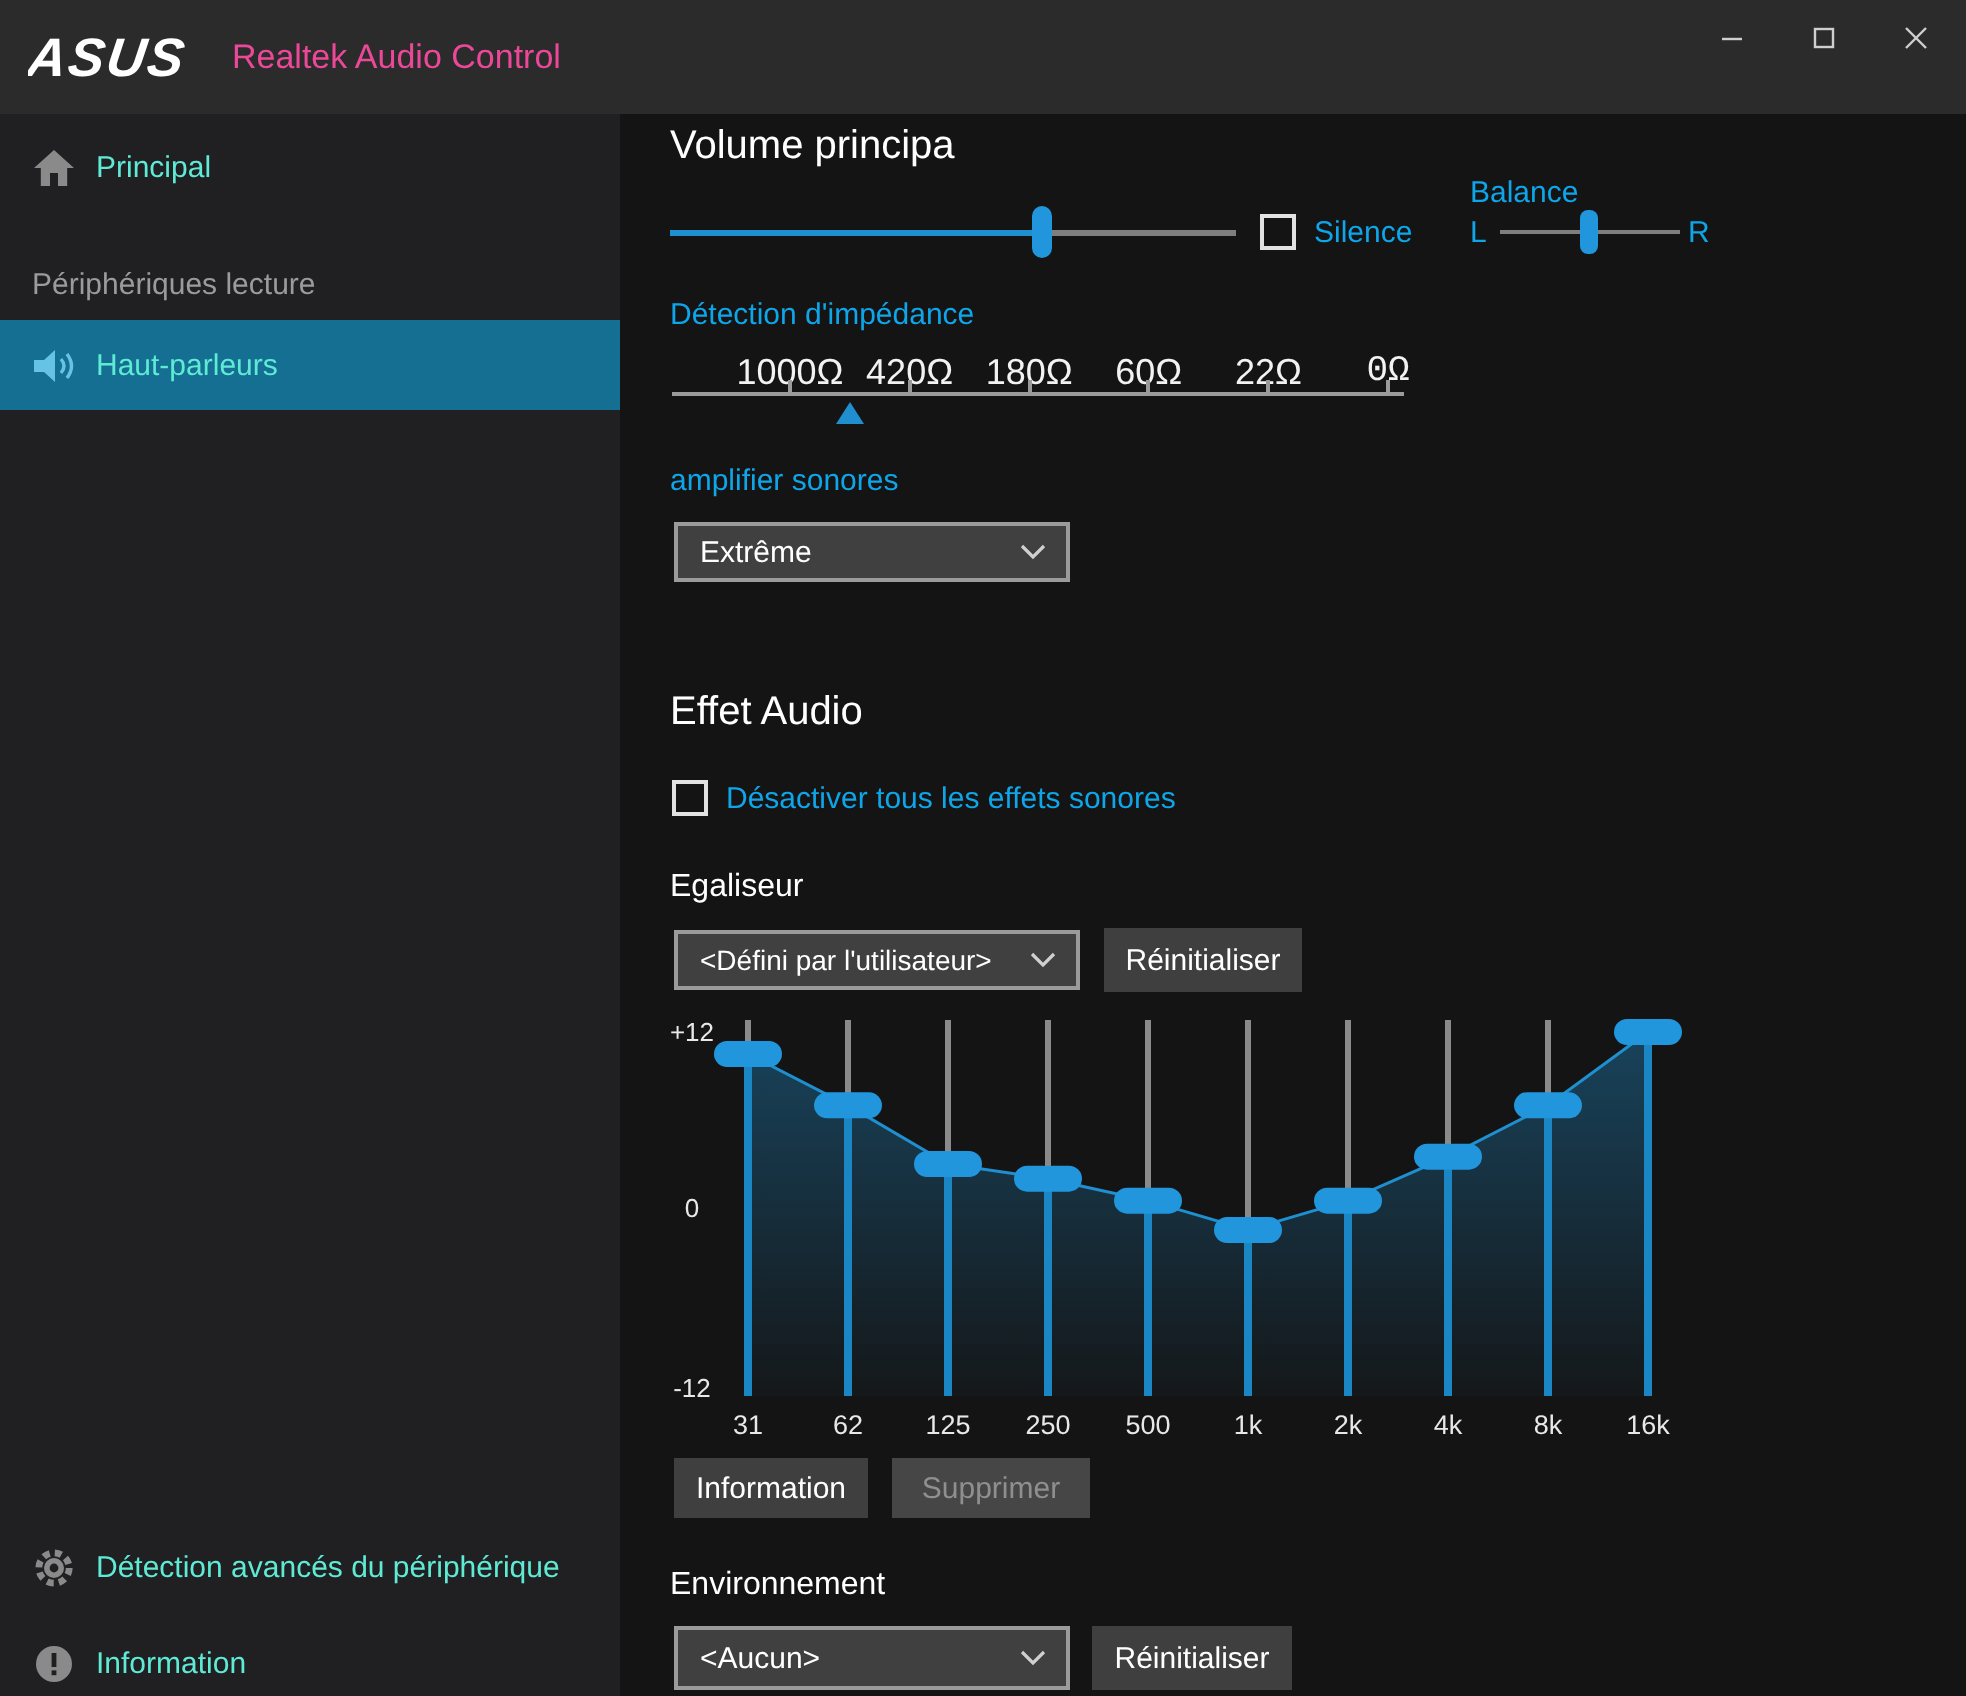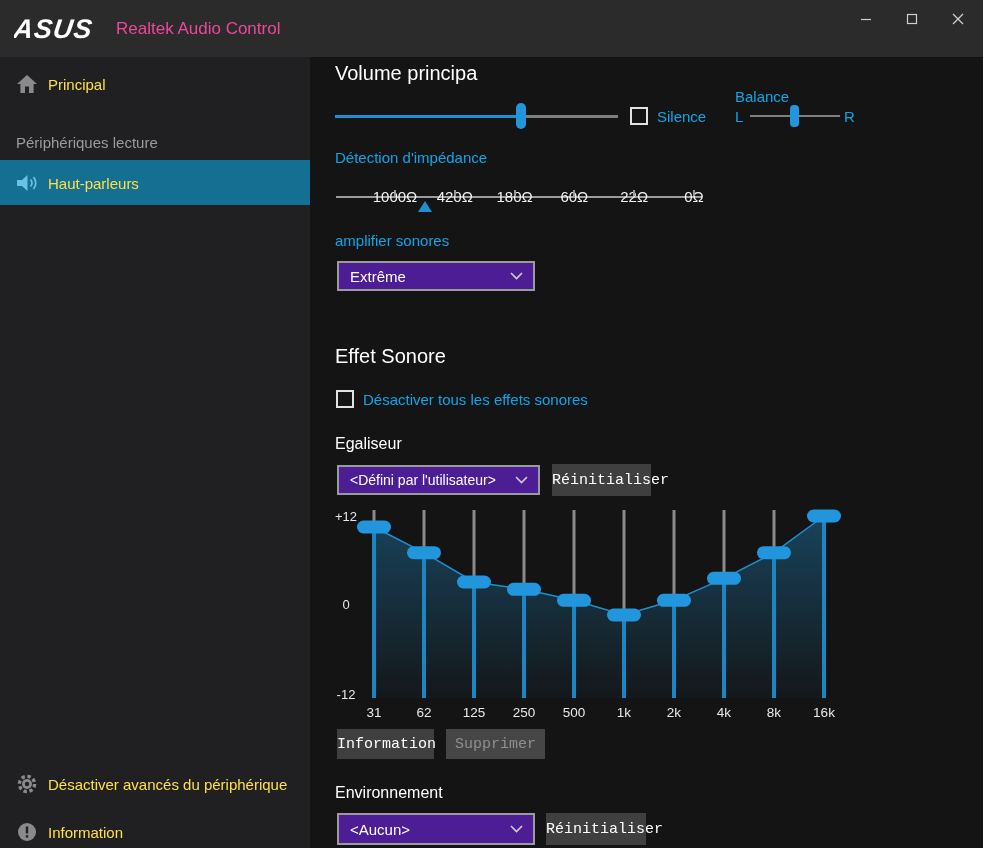--- a/index.html
+++ b/index.html
@@ -9,39 +9,39 @@
   .logo{position:absolute;left:14px;top:14px}
   .logo-text{font-style:italic;font-weight:bold;font-size:27px;fill:#ffffff;letter-spacing:1px}
   .title{position:absolute;left:116px;top:19px;font-size:17px;color:#ec4899}
   .win-controls{position:absolute;right:2px;top:0;height:38px;display:flex}
   .winbtn{width:46px;height:38px;background:transparent;border:none;display:flex;align-items:center;justify-content:center;cursor:pointer}
   .winbtn svg{stroke:#cfcfcf;fill:none;stroke-width:1.2px}
   .sidebar{position:absolute;left:0;top:57px;width:310px;height:791px;background:#202022}
   .side-item{position:absolute;left:0;width:310px;height:44px;cursor:pointer}
   .side-item.selected{background:#156f92}
   .icn{position:absolute;left:17px;top:50%;transform:translateY(-50%)}
-  .side-label{position:absolute;left:48px;top:50%;transform:translateY(-50%);font-size:15px;color:#fde047;white-space:nowrap}
+  .side-label{position:absolute;left:48px;top:50%;transform:translateY(-50%);font-size:15px;color:#5eead4;white-space:nowrap}
   .side-section{position:absolute;left:16px;font-size:15px;color:#9b9b9b}
   .content{position:absolute;left:310px;top:57px;width:673px;height:791px;background:#141414}
   .h1{position:absolute;font-size:20px;font-weight:400;color:#ffffff;white-space:nowrap}
   .h2{position:absolute;font-size:16px;font-weight:400;color:#ffffff;white-space:nowrap}
   .lbl{position:absolute;font-size:15px;color:#0ea5e9;white-space:nowrap}
   .track{position:absolute;background:#7f7f7f}
   .track-fill{position:absolute;background:#1f8fd0}
   .vthumb{position:absolute;width:10px;height:26px;border-radius:5px;background:#2196dd;cursor:pointer}
   .bthumb{position:absolute;width:9px;height:22px;border-radius:4px;background:#2196dd;cursor:pointer}
   .checkbox{position:absolute;width:18px;height:18px;border:2px solid #e2e2e2;background:transparent;cursor:pointer}
-  .dropdown{position:absolute;background:#4c1d95;border:2px solid #9b9b9b;display:flex;align-items:center;padding:0 30px 0 11px;cursor:pointer}
+  .dropdown{position:absolute;background:#404040;border:2px solid #9b9b9b;display:flex;align-items:center;padding:0 30px 0 11px;cursor:pointer}
   .dd-text{font-size:15px;color:#ffffff;white-space:nowrap}
   .dd-text.small{font-size:14px}
   .chev{position:absolute;right:10px;top:50%;transform:translateY(-50%)}
-  .btn{position:absolute;background:#3f3f3f;border:none;color:#ffffff;font-size:15px;font-family:Liberation Mono, monospace;cursor:pointer}
+  .btn{position:absolute;background:#3f3f3f;border:none;color:#ffffff;font-size:15px;font-family:Liberation Sans, sans-serif;cursor:pointer}
   .btn.disabled{background:#464646;color:#8f8f8f;cursor:default}
   .imp-scale{position:absolute;left:26px;top:115px;width:366px;height:44px}
-  .imp-label{position:absolute;top:16px;width:80px;text-align:center;font-size:15px;color:#f2f2f2}
+  .imp-label{position:absolute;top:4px;width:80px;text-align:center;font-size:18px;color:#f2f2f2}
   .imp-tick{position:absolute;top:18px;width:2px;height:6px;background:#9b9b9b}
   .imp-line{position:absolute;top:24px;left:0;width:366px;height:2px;background:#9b9b9b}
   .imp-marker{position:absolute;top:29px;left:82px;width:0;height:0;border-left:7px solid transparent;border-right:7px solid transparent;border-bottom:11px solid #1f8fd0}
   .eq-svg{position:absolute;left:20px;top:448px}
 </style>
 </head>
 <body>
 
 <header class="titlebar">
   <svg class="logo" width="92" height="30" viewBox="0 0 92 30">
@@ -83,21 +83,21 @@
       <path d="M16.5 3 Q21 9 16.5 15" stroke="#67c3e6" stroke-width="1.7" fill="none"></path>
     </svg>
     <span class="side-label">Haut-parleurs</span>
   </div>
   <div class="side-item" style="top:707px;height:40px">
     <svg class="icn" width="20" height="20" viewBox="0 0 20 20">
       <circle cx="10" cy="10" r="7.6" fill="none" stroke="#8a8a8a" stroke-width="3.4" stroke-dasharray="3.4 2.6"></circle>
       <circle cx="10" cy="10" r="5" fill="#8a8a8a"></circle>
       <circle cx="10" cy="10" r="2.2" fill="#202022"></circle>
     </svg>
-    <span class="side-label">Désactiver avancés du périphérique</span>
+    <span class="side-label">Détection avancés du périphérique</span>
   </div>
   <div class="side-item" style="top:755px;height:40px">
     <svg class="icn" width="20" height="20" viewBox="0 0 20 20">
       <circle cx="10" cy="10" r="9" fill="#8a8a8a"></circle>
       <rect x="8.8" y="4.5" width="2.4" height="7" fill="#202022"></rect>
       <rect x="8.8" y="13.2" width="2.4" height="2.4" fill="#202022"></rect>
     </svg>
     <span class="side-label">Information</span>
   </div>
 </nav>
@@ -125,33 +125,33 @@
   <div class="imp-label" style="left: 19px;">1000Ω</div>
       <div class="imp-tick" style="left: 58px;"></div>
       <div class="imp-label" style="left: 78.8px;">420Ω</div>
       <div class="imp-tick" style="left: 117.8px;"></div>
       <div class="imp-label" style="left: 138.6px;">180Ω</div>
       <div class="imp-tick" style="left: 177.6px;"></div>
       <div class="imp-label" style="left: 198.4px;">60Ω</div>
       <div class="imp-tick" style="left: 237.4px;"></div>
       <div class="imp-label" style="left: 258.2px;">22Ω</div>
       <div class="imp-tick" style="left: 297.2px;"></div>
-      <div class="imp-label" style="left: 318px;">0Ω</div>
+      <div class="imp-label" style="left: 318px; font-family: Liberation Mono, monospace;">0Ω</div>
       <div class="imp-tick" style="left: 357px;"></div>
     </div>
 
   <div class="lbl" style="left:25px;top:175px">amplifier sonores</div>
   <div class="dropdown" style="left:27px;top:204px;width:198px;height:30px">
     <span class="dd-text">Extrême</span>
     <svg class="chev" width="13" height="8" viewBox="0 0 13 8">
         <polyline points="1,1 6.5,6.5 12,1" fill="none" stroke="#d0d0d0" stroke-width="1.6"></polyline>
       </svg>
   </div>
 
-  <div class="h1" style="left:25px;top:288px">Effet Sonore</div>
+  <div class="h1" style="left:25px;top:288px">Effet Audio</div>
   <div class="checkbox" style="left:26px;top:333px"></div>
   <div class="lbl" style="left:53px;top:334px">Désactiver tous les effets sonores</div>
 
   <div class="h2" style="left:25px;top:378px">Egaliseur</div>
   <div class="dropdown" style="left:27px;top:408px;width:203px;height:30px">
     <span class="dd-text small">&lt;Défini par l'utilisateur&gt;</span>
     <svg class="chev" width="13" height="8" viewBox="0 0 13 8">
         <polyline points="1,1 6.5,6.5 12,1" fill="none" stroke="#d0d0d0" stroke-width="1.6"></polyline>
       </svg>
   </div>

